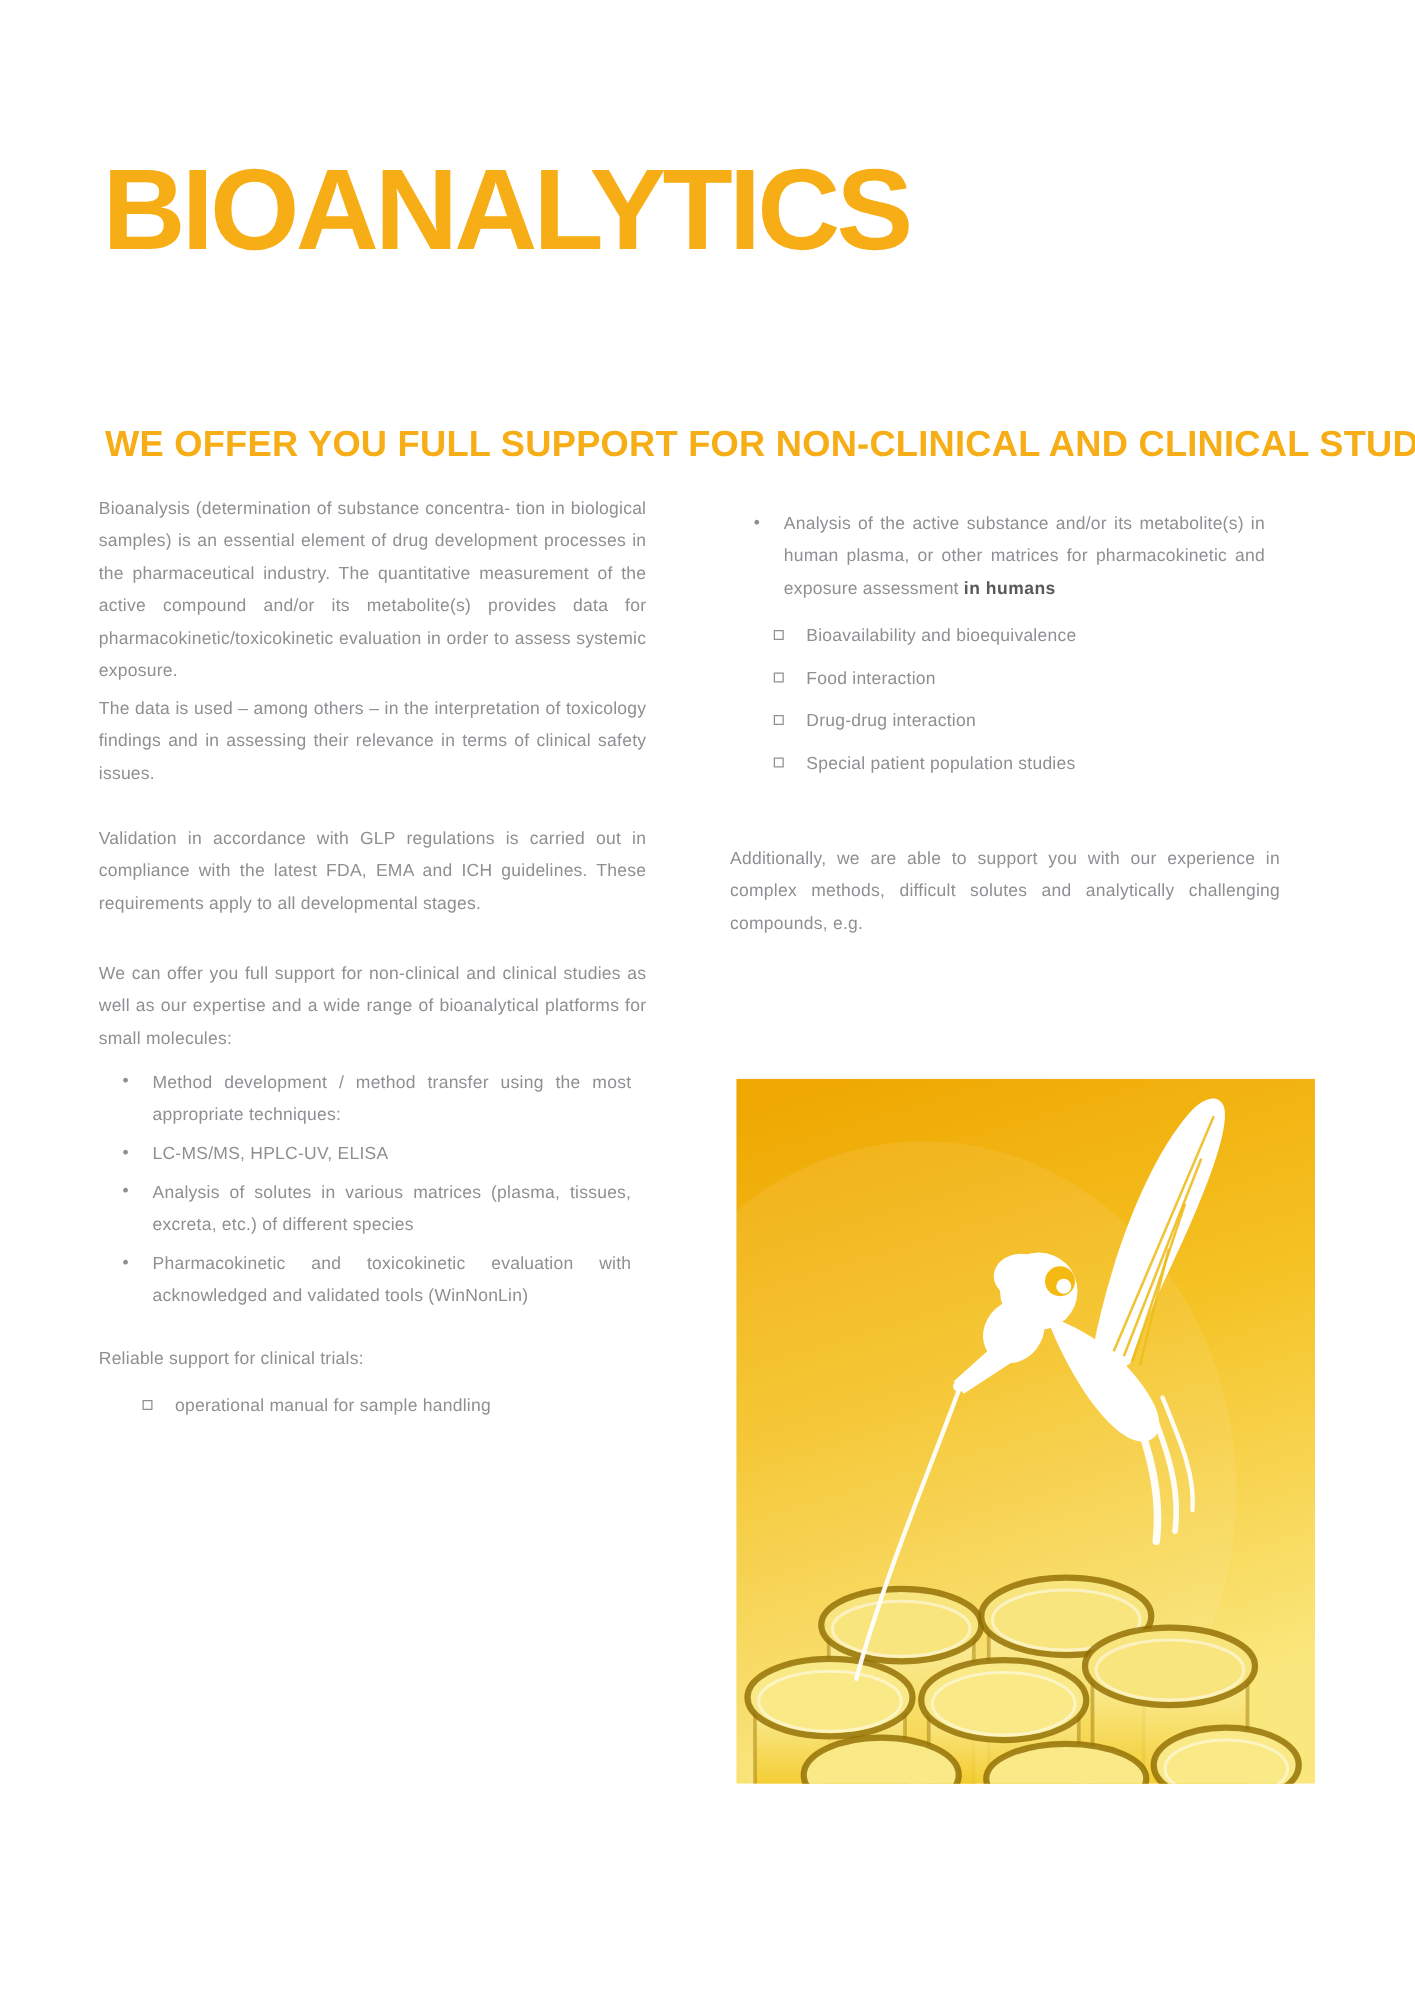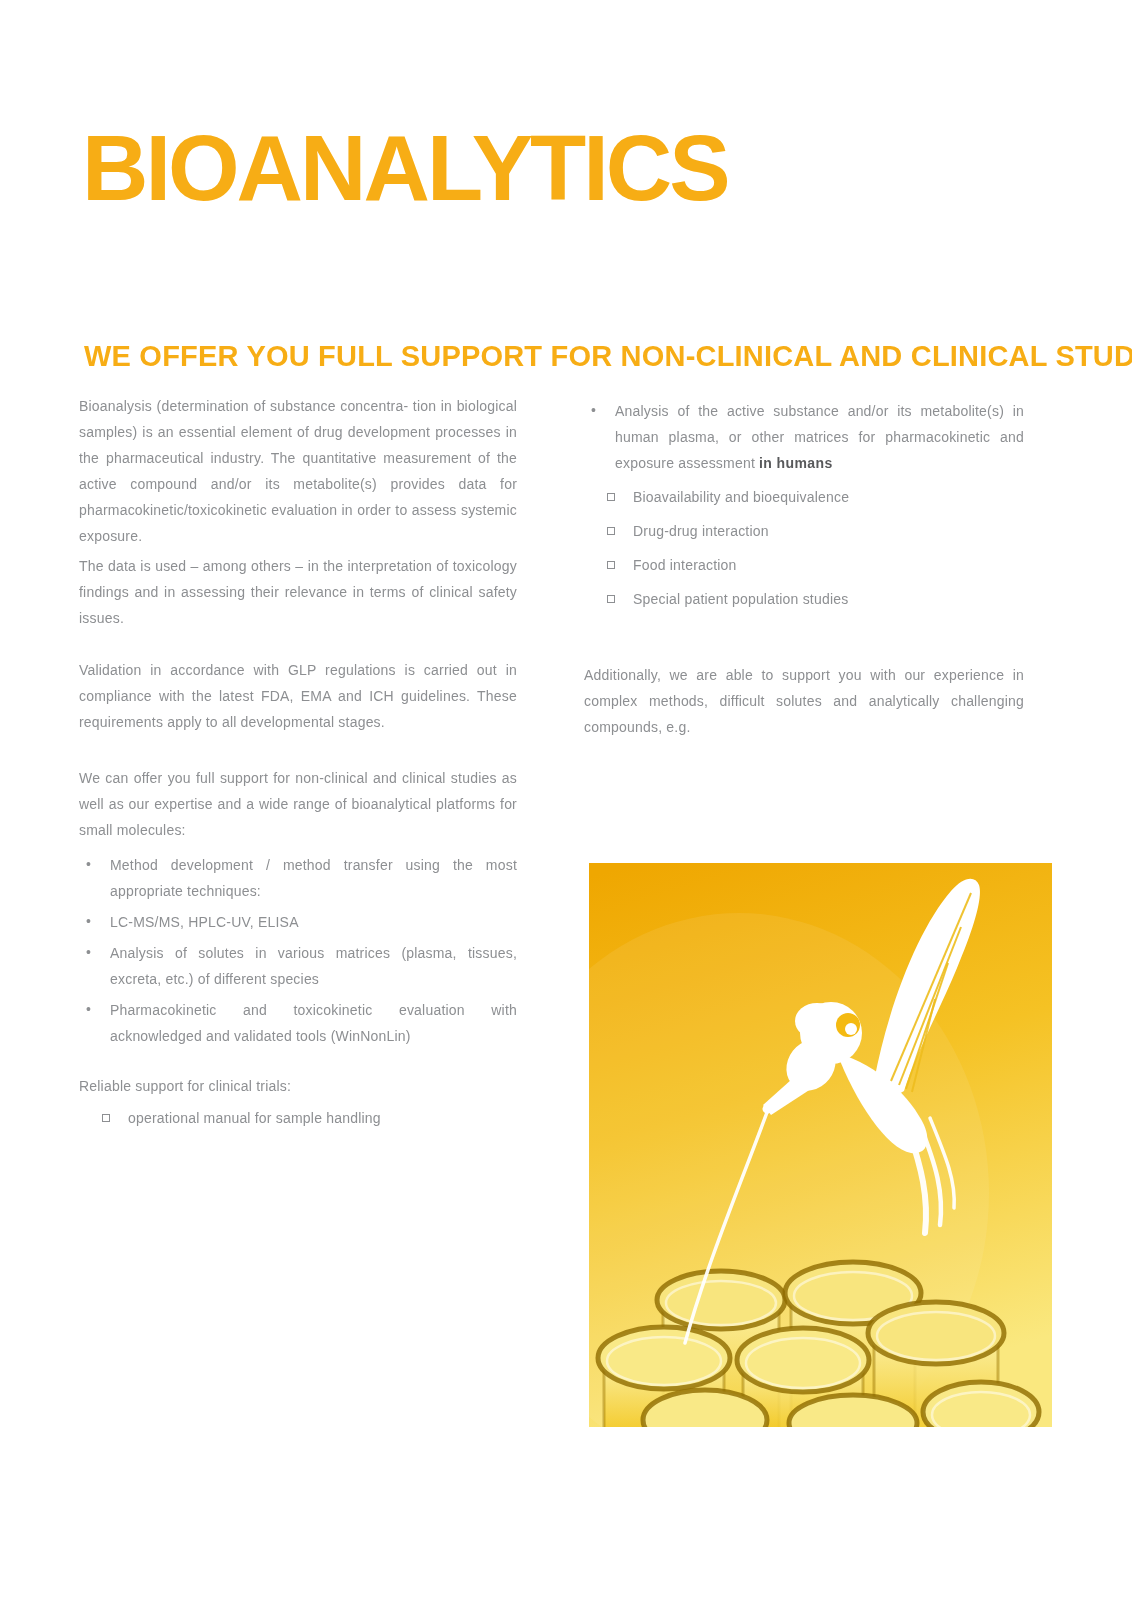--- a/index.html
+++ b/index.html
@@ -34,21 +34,21 @@
     font-size:14px;line-height:26px;letter-spacing:0.2px;
     color:var(--body-text);
     text-align:justify;
   }
   .col-left{left:79px;}
   .col-right{left:584px;width:440px;}
   .col p{margin:0;}
   .mt-sm{margin-top:4px !important;}
   .mt-md{margin-top:26px !important;}
   .mt-lg{margin-top:30px !important;}
-  ul{list-style:none;margin:0;padding:0;}
+  ul{list-style:none;margin:12px;padding:0;}
   ul.mt-list{margin-top:9px;}
   li{position:relative;text-align:justify;}
   li.b1{padding-left:31px;margin-top:5px;}
   li.b1::before{
     content:"\2022";
     position:absolute;left:7px;top:-1px;
     color:var(--body-text);
   }
   li.b2{padding-left:49px;margin-top:6px;}
   li.b2::before{
@@ -95,22 +95,22 @@
       <li class="b2 indent-sm">operational manual for sample handling</li>
     </ul>
   </div>
 
   <div class="col col-right">
     <ul>
       <li class="b1"><span>Analysis of the active substance and/or its metabolite(s) in human plasma, or other matrices for pharmacokinetic and exposure assessment </span><span class="emph">in humans</span></li>
     </ul>
     <ul class="analysis-subs">
       <li class="b2">Bioavailability and bioequivalence</li>
+      <li class="b2">Food interaction</li>
       <li class="b2">Drug-drug interaction</li>
-      <li class="b2">Food interaction</li>
       <li class="b2">Special patient population studies</li>
     </ul>
     <p class="additional">Additionally, we are able to support you with our experience in complex methods, difficult solutes and analytically challenging compounds, e.g.</p>
   </div>
 
   <div class="illustration" role="img" aria-label="White hummingbird silhouette drinking from yellow glass test tubes">
     <svg viewBox="0 0 463 564" xmlns="http://www.w3.org/2000/svg">
       <defs>
         <linearGradient id="bgGrad" x1="0.1" y1="0" x2="0.35" y2="1">
           <stop offset="0" stop-color="#EFA701"></stop>

